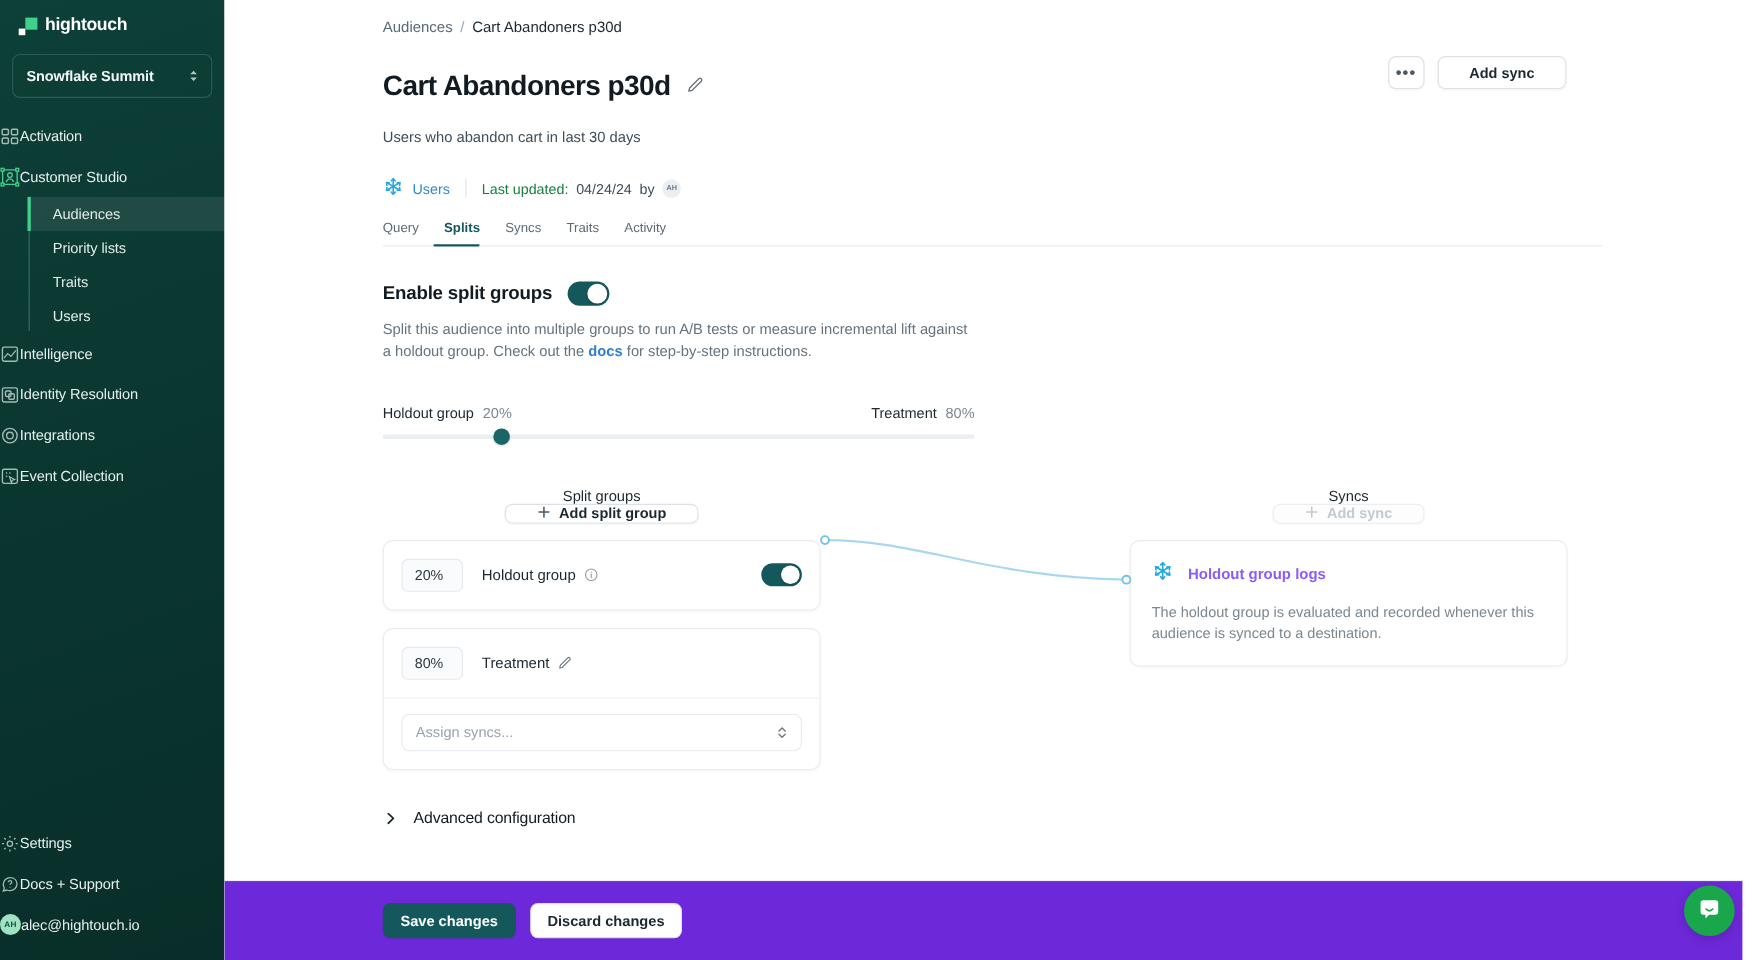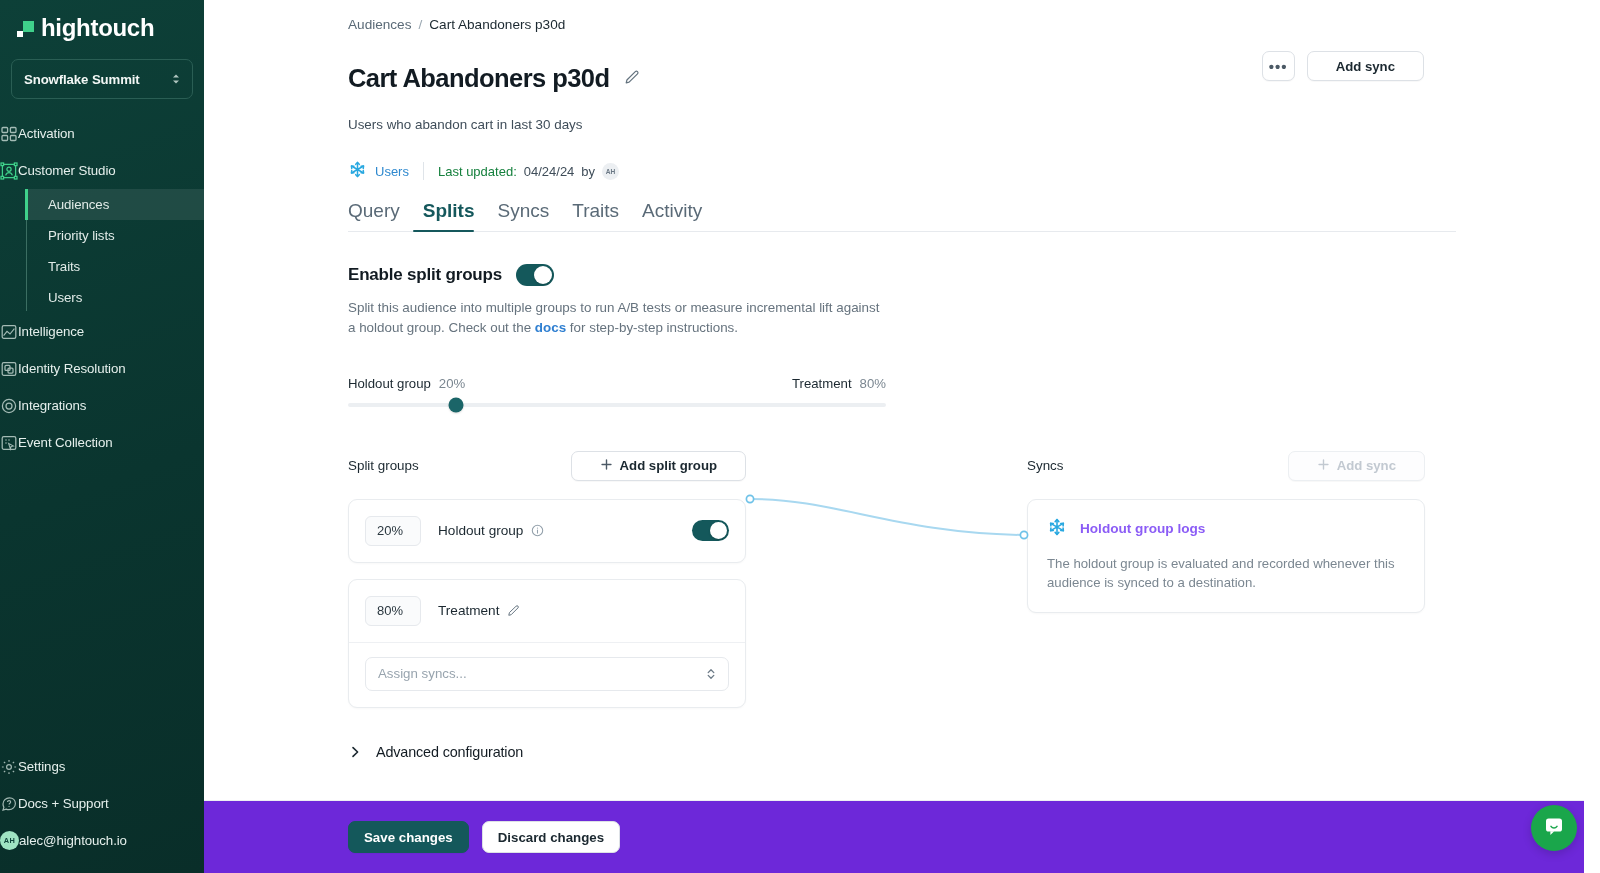--- a/index.html
+++ b/index.html
@@ -29,21 +29,21 @@
   .logo-mark { width: 17px; height: 17px; position: relative; display:block; }
   .logo-mark .sq-a {
     position: absolute; left: 0; bottom: 0; width: 6px; height: 6px;
     background: #ffffff;
   }
   .logo-mark .sq-b {
     position: absolute; right: 0; top: 1px; width: 11px; height: 11px;
     background: #3fd18b;
   }
   .logo-text {
-    color: #ffffff; font-size: 24px; font-weight: 700; letter-spacing: -0.3px;
+    color: #ffffff; font-size: 16px; font-weight: 700; letter-spacing: -0.3px;
   }
   .workspace {
     margin: 3px 11px 14px 11px;
     height: 40px; border: 1px solid #2a5e54; border-radius: 7px;
     display: flex; align-items: center; justify-content: space-between;
     padding: 0 11px 0 12px;
     cursor: pointer;
   }
   .workspace .ws-name { color: #f2f7f5; font-size: 13.2px; font-weight: 600; letter-spacing: -0.1px;}
   .ws-caret { display: flex; flex-direction: column; gap: 2px; opacity: .85;}
@@ -132,21 +132,21 @@
     display: flex; align-items: center; justify-content: center;
   }
 
   .tabs {
     display: flex; gap: 0; margin-top: 18px;
     border-bottom: 1px solid #e7eaee;
     width: calc(100% - 144px);
     position: relative;
   }
   .tab {
-    font-size: 19px; color: #5a6a77; padding: 0 10px 9px 10px;
+    font-size: 12px; color: #5a6a77; padding: 0 10px 9px 10px;
     cursor: pointer; position: relative; margin-right: 3px; text-align: center;
   }
   .tab:first-child { padding-left: 0; }
   .tab.active { color: #15585c; font-weight: 600; }
   .tab.active:after {
     content: ""; position: absolute; left: 0; right: 10px; bottom: -1px;
     height: 2.5px; background: #15585c; border-radius: 2px;
   }
   .tab:first-child.active:after { left: 0; right: 10px; }
 
@@ -211,21 +211,21 @@
   }
 
   
   .cols { display: flex; margin-top: 44px; }
   .col-left { width: 398px; flex: 0 0 398px; }
   .col-gap { width: 281px; flex: 0 0 281px; position: relative; }
   .col-right { width: 398px; flex: 0 0 398px; }
 
   .col-head {
     display: flex; align-items: center; justify-content: space-between;
-    height: 30px; margin-bottom: 18px;
+    height: 30px; margin-bottom: 18px; flex-direction: column;
   }
   .col-head .ttl { font-size: 13.4px; color: #1b2830; font-weight: 400;}
 
   .card {
     border: 1px solid #e9ecef; border-radius: 9px; background: #fff;
     box-shadow: 0 1px 2px rgba(16,24,40,.03);
   }
   .card + .card { margin-top: 16px; }
   .card-row {
     display: flex; align-items: center; gap: 17px;

